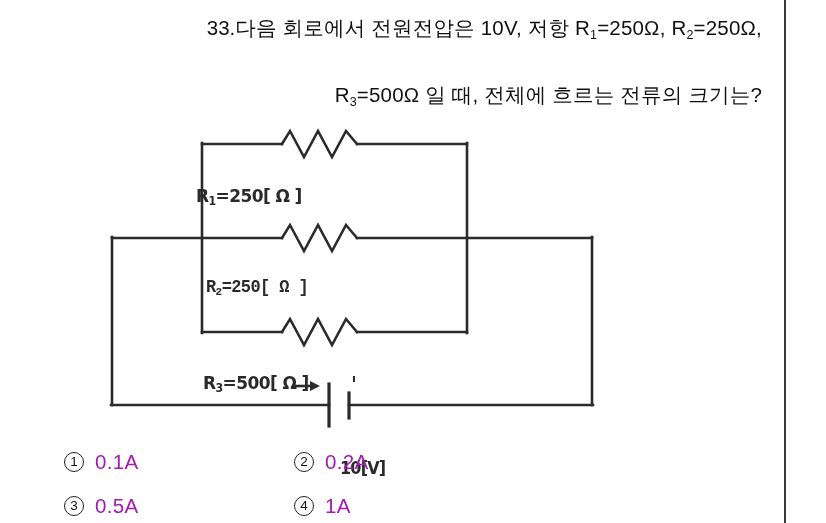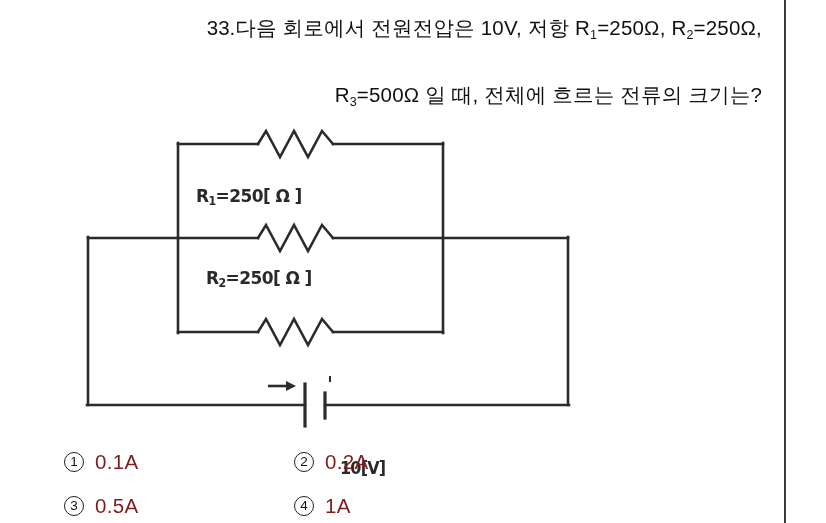--- a/index.html
+++ b/index.html
@@ -51,20 +51,21 @@
     top: 4px;
   }
 
   
   #circuit-diagram {
     position: absolute;
     left: 0;
     top: 88px;
     width: 700px;
     height: 340px;
+    padding-left: 24px;
   }
   #circuit-diagram svg {
     display: block;
   }
 
   
   .res-label {
     position: absolute;
     font-family: "DejaVu Sans", sans-serif;
     font-size: 17px;
@@ -73,21 +74,21 @@
     letter-spacing: -0.6px;
     white-space: nowrap;
     filter: blur(0.35px);
     transform: scaleY(1.05);
   }
   .res-label sub {
     font-size: 11px;
     top: 3px;
   }
   #label-r1 { left: 196px; top: 98px; }
-  #label-r2 { left: 206px; top: 180px; }
+  #label-r2 { left: 206px; top: 190px; font-family: Liberation Mono, monospace; }
   #label-r3 { left: 203px; top: 285px; }
   #label-v  { left: 340px; top: 371px; font-size: 16px; letter-spacing: -0.8px; }
 
   
   #choices {
     position: absolute;
     left: 64px;
     top: 440px;
     width: 560px;
   }
@@ -111,21 +112,21 @@
     border: 1.4px solid #222;
     border-radius: 50%;
     font-size: 13.5px;
     line-height: 1;
     margin-right: 11px;
     color: #111;
     box-sizing: border-box;
   }
   .choice-text {
     font-size: 20.5px;
-    color: #7f1d1d;
+    color: #a21caf;
     letter-spacing: 0.3px;
   }
 </style>
 </head>
 <body>
 
 <div id="page-divider"></div>
 
 <div id="question-block">
   <div class="q-line q-line-1">
@@ -190,20 +191,23 @@
   </svg>
 
   <div class="res-label" id="label-r1">
     <span>R</span><sub>1</sub><span>=250[ Ω ]</span>
   </div>
 
   <div class="res-label" id="label-r2">
     <span>R</span><sub>2</sub><span>=250[ Ω ]</span>
   </div>
 
+  <div class="res-label" id="label-r3">
+    <span>R</span><sub>3</sub><span>=500[ Ω ]</span>
+  </div>
 
   <div class="res-label" id="label-v">10[V]</div>
 </div>
 
 <div id="choices">
   <div class="choice-row">
     <div class="choice choice-a">
       <span class="circle-num">1</span>
       <span class="choice-text">0.1A</span>
     </div>

